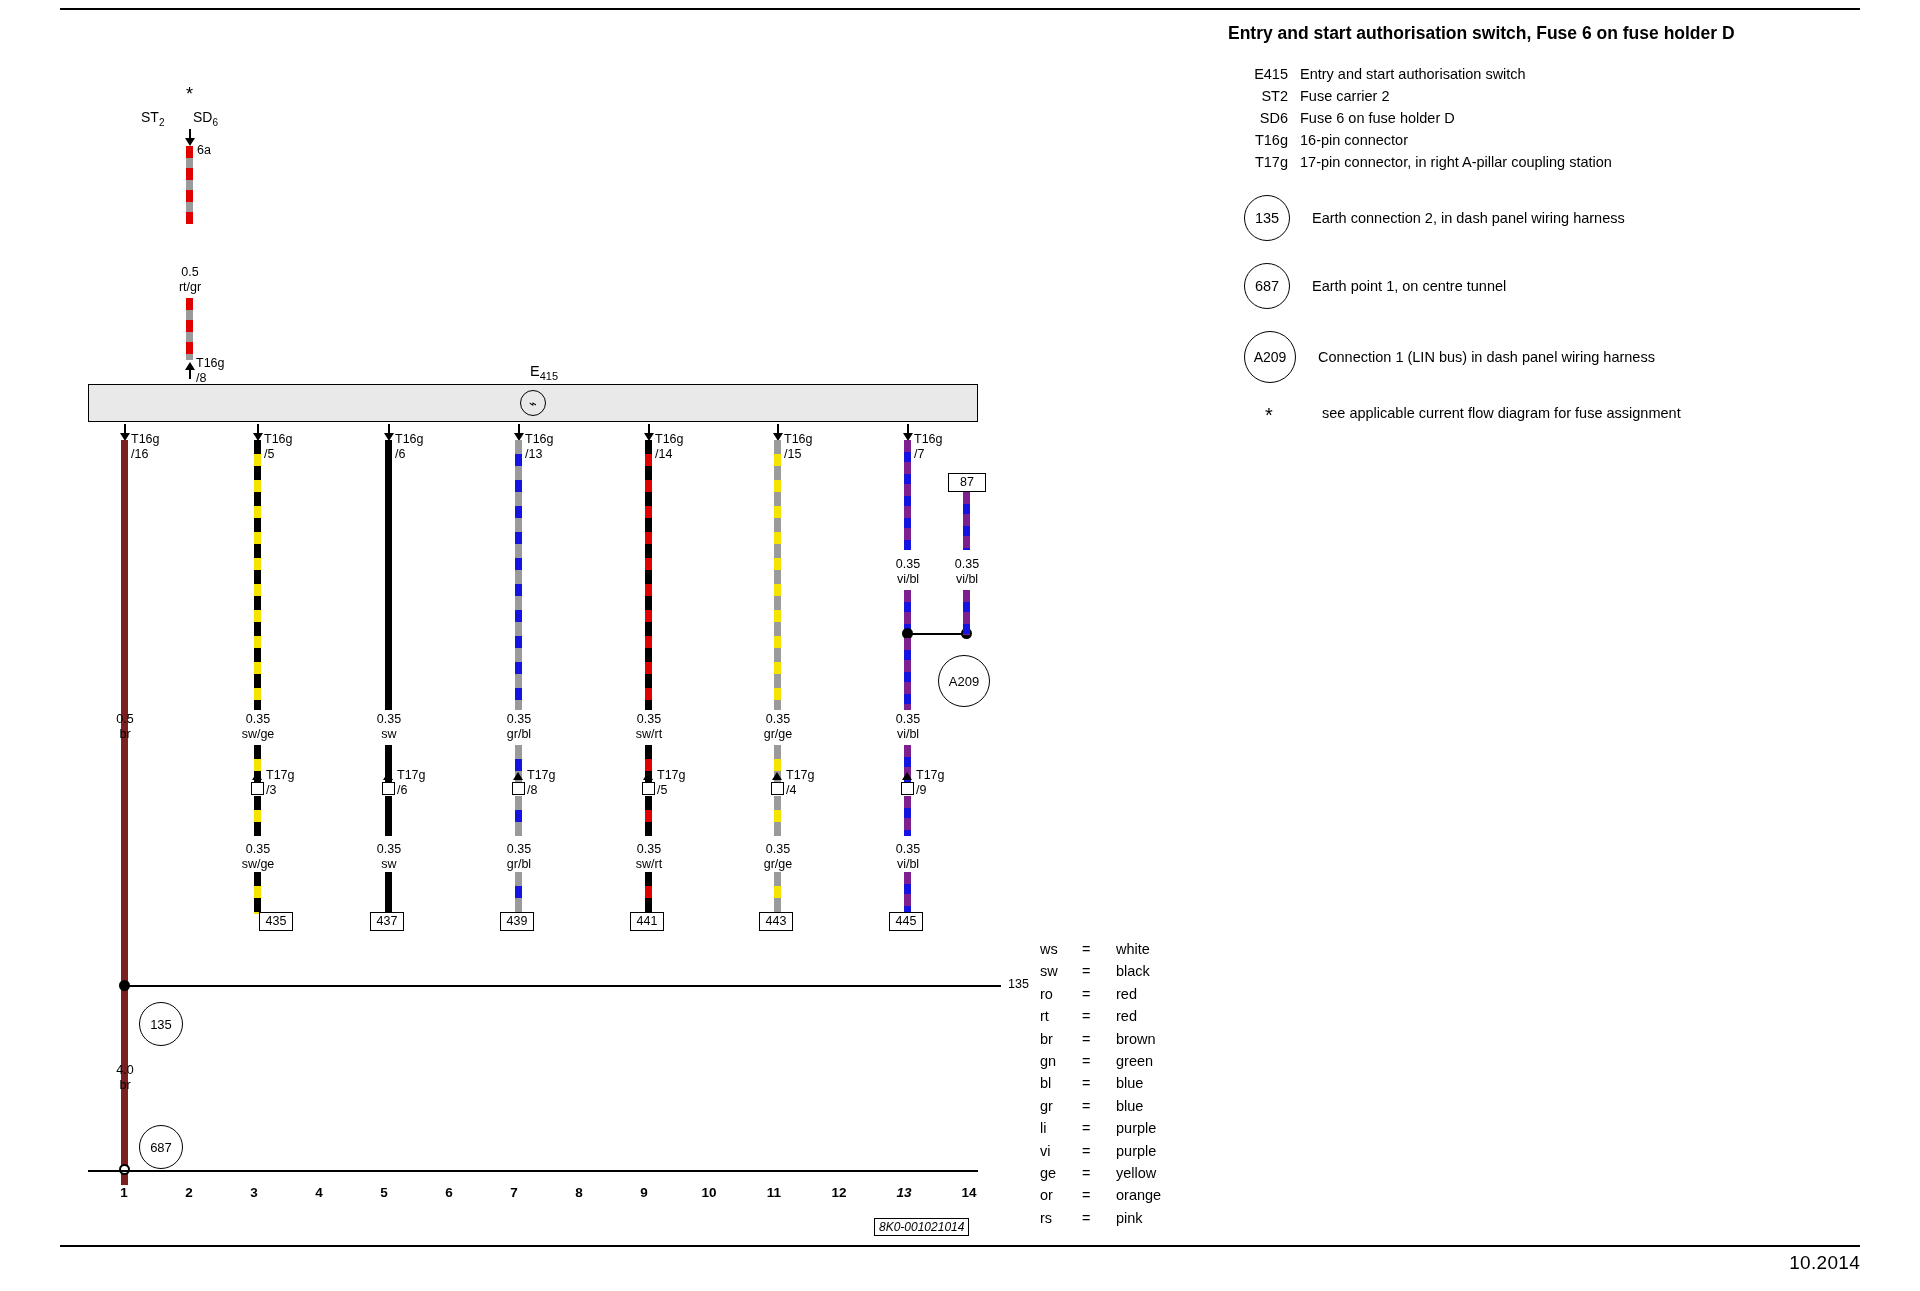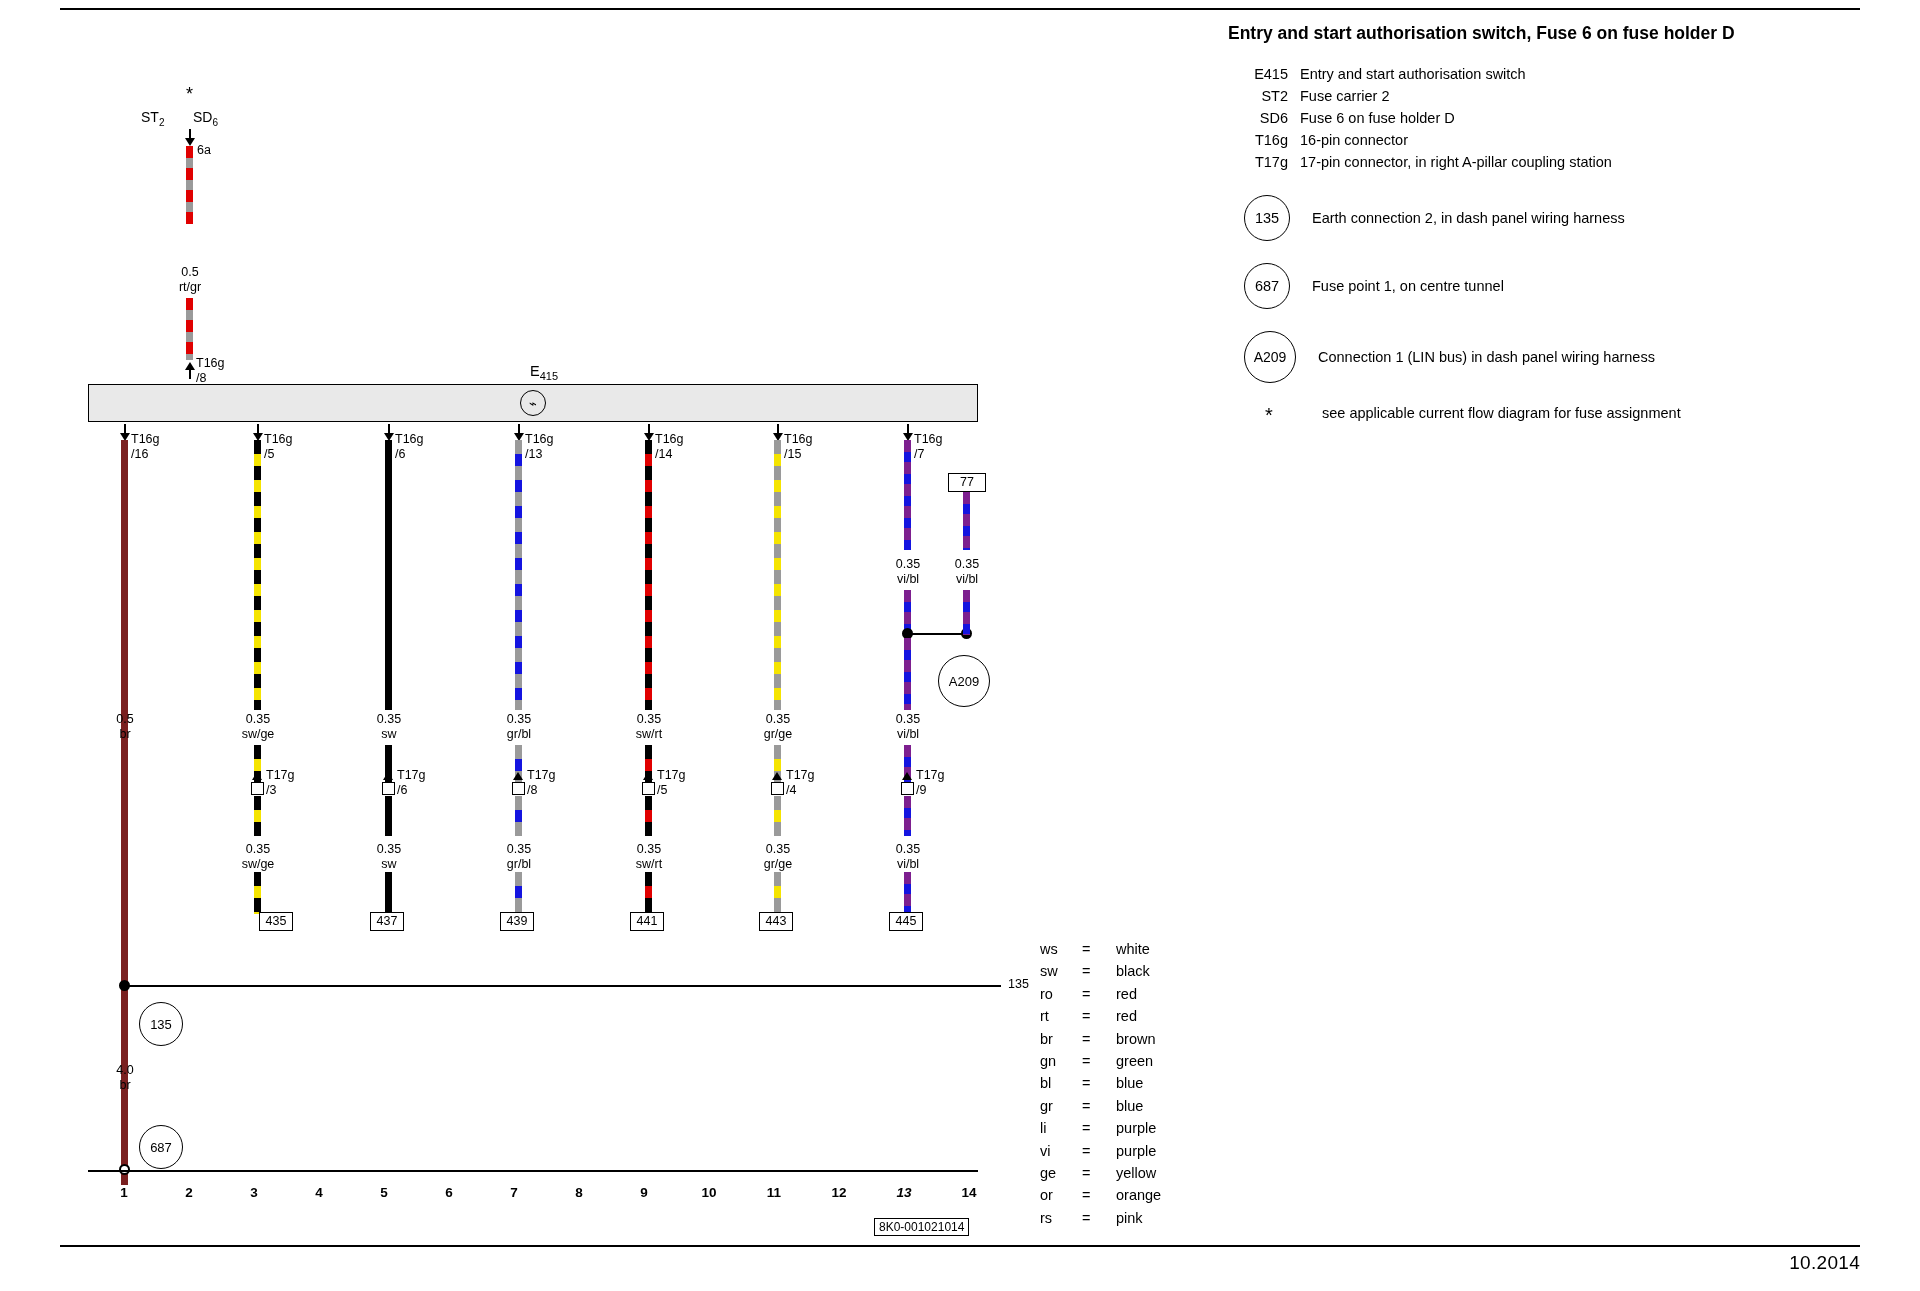--- a/index.html
+++ b/index.html
@@ -98,21 +98,21 @@
     display:flex; align-items:center; justify-content:center; font-size:13px; background:#fff;
   }
 
   
   .gridnums { position:absolute; left:0; top:1185px; width:1228px; height:20px; }
   .gridnums span { position:absolute; font-size:13.5px; font-weight:bold; transform:translateX(-50%); }
   .gridline { position:absolute; left:88px; top:1170px; width:890px; height:2px; background:#000; }
 
   .partnum {
     position:absolute; left:874px; top:1218px;
-    border:1.2px solid #000; font-size:12px; padding:1px 4px; background:#fff;
+    border:1.2px solid #000; font-size:12px; padding:1px 4px; background:#fff;font-style:italic;
   }
 
   .star-top { position:absolute; left:186px; top:84px; font-size:18px; }
 </style>
 </head>
 <body>
 
 <div class="page">
 
   <div class="rule-top"></div>
@@ -142,21 +142,21 @@
       <div class="code">T17g</div>
       <div class="desc">17-pin connector, in right A-pillar coupling station</div>
     </div>
 
     <div class="circ-row">
       <div class="circ">135</div>
       <div class="desc">Earth connection 2, in dash panel wiring harness</div>
     </div>
     <div class="circ-row">
       <div class="circ">687</div>
-      <div class="desc">Fuse point 1, on centre tunnel</div>
+      <div class="desc">Earth point 1, on centre tunnel</div>
     </div>
     <div class="circ-row">
       <div class="circ wide">A209</div>
       <div class="desc">Connection 1 (LIN bus) in dash panel wiring harness</div>
     </div>
 
     <div class="note-row">
       <div class="note-star">*</div>
       <div class="desc">see applicable current flow diagram for fuse assignment</div>
     </div>
@@ -406,21 +406,21 @@
     <div class="tnum" style="left:916px; top:768px;">T17g</div>
     <div class="tnum" style="left:916px; top:783px;">/9</div>
     <div class="wire" style="left:904px; top:796px; height:40px;
         background:repeating-linear-gradient(180deg,#7d1f8f 0 12px,#1414e0 12px 22px);"></div>
     <div class="lbl c" style="left:876px; top:842px; width:64px;">0.35</div>
     <div class="lbl c" style="left:876px; top:857px; width:64px;">vi/bl</div>
     <div class="wire" style="left:904px; top:872px; height:42px;
         background:repeating-linear-gradient(180deg,#7d1f8f 0 12px,#1414e0 12px 22px);"></div>
     <div class="tbox" style="left:889px; top:912px;">445</div>
 
-    <div class="tbox" style="left:948px; top:473px; min-width:38px;">77</div>
+    <div class="tbox" style="left:948px; top:473px; min-width:38px;">87</div>
     <div class="wire" style="left:963px; top:492px; height:58px;
         background:repeating-linear-gradient(180deg,#7d1f8f 0 12px,#1414e0 12px 22px);"></div>
     <div class="lbl c" style="left:935px; top:557px; width:64px;">0.35</div>
     <div class="lbl c" style="left:935px; top:572px; width:64px;">vi/bl</div>
     <div class="wire" style="left:963px; top:590px; height:45px;
         background:repeating-linear-gradient(180deg,#7d1f8f 0 12px,#1414e0 12px 22px);"></div>
 
     <div class="hline" style="left:121px; top:985px; width:880px;"></div>
     <div class="dot" style="left:119px; top:980px;"></div>
     <div class="lbl" style="left:1008px; top:977px;">135</div>

